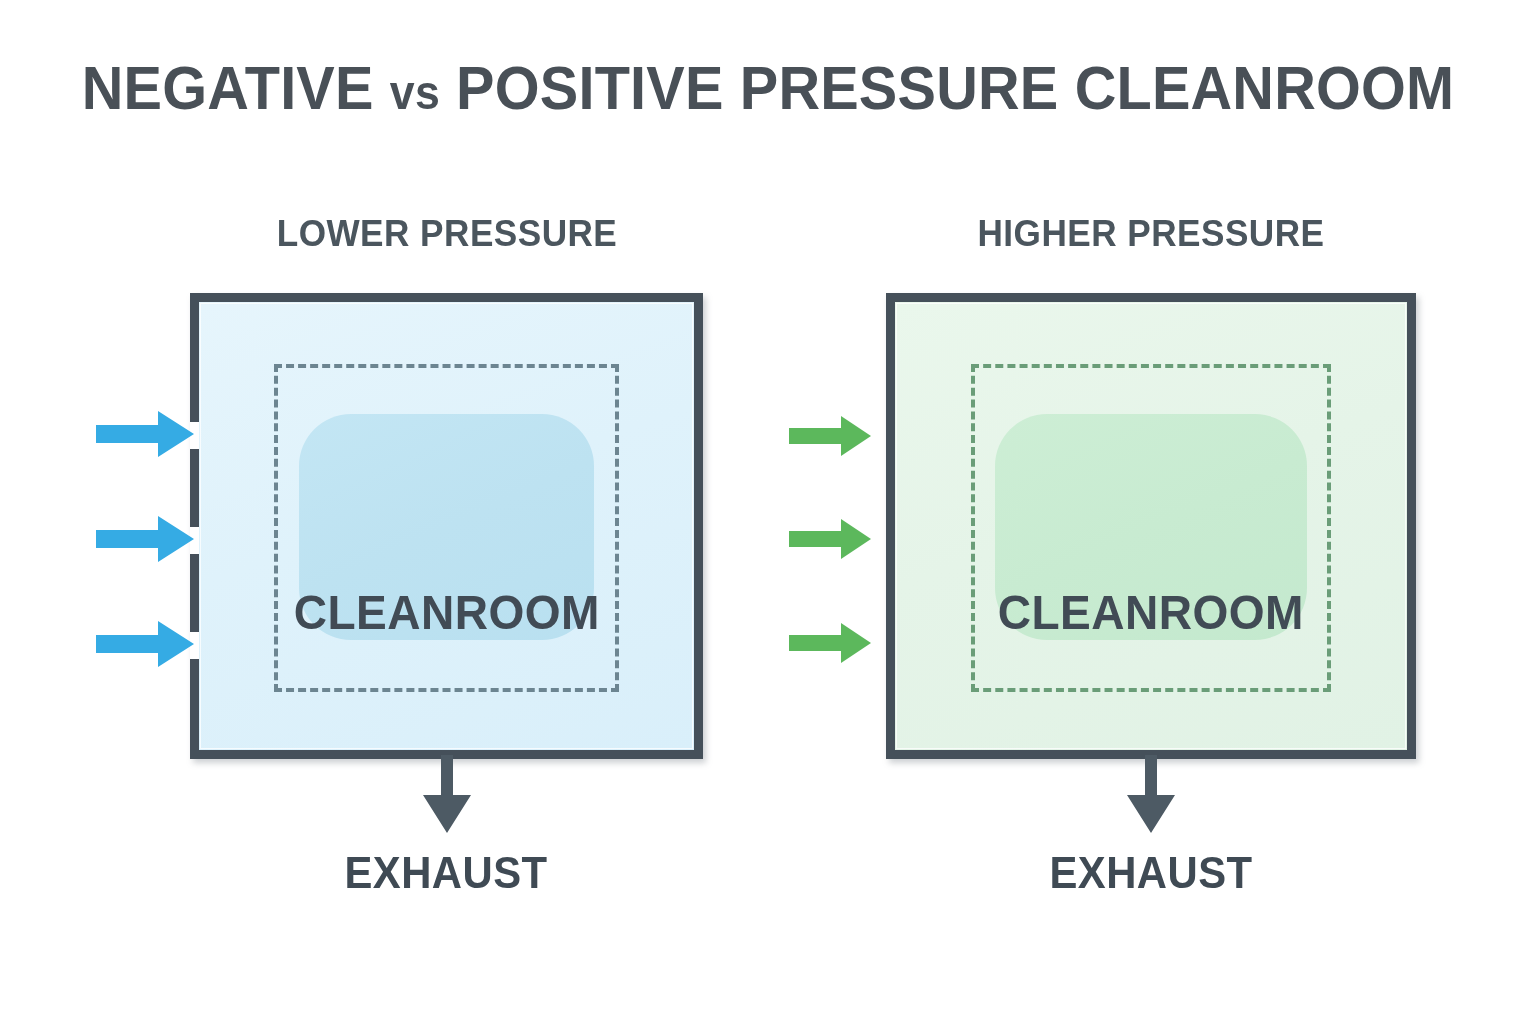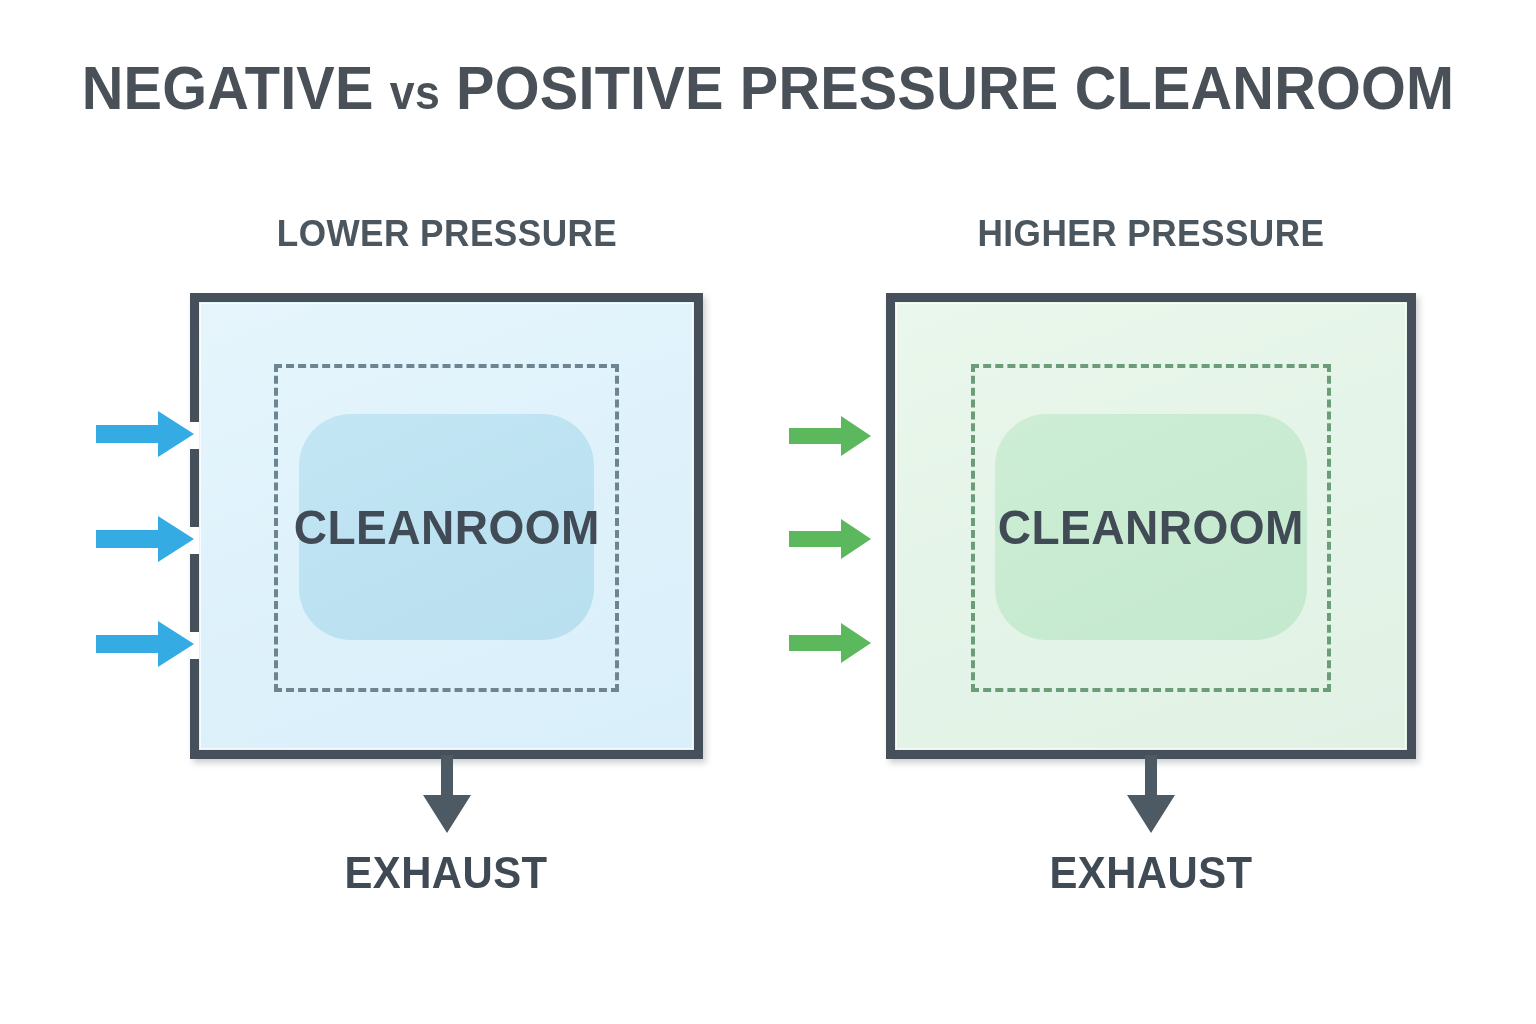--- a/index.html
+++ b/index.html
@@ -108,21 +108,21 @@
   #dashed-right {
     left: 76px; top: 62px; right: 76px; bottom: 58px;
     border-color: #6a9d78;
   }
 
   
   .core {
     position: absolute;
     border-radius: 52px;
     display: flex;
-    align-items: center;
+    align-items: flex-end;
     justify-content: center;
   }
   #core-left {
     left: 100px; top: 112px; right: 100px; bottom: 110px;
     background: linear-gradient(155deg, #c3e6f4 0%, #bde2f1 50%, #b9e0f0 100%);
   }
   #core-right {
     left: 100px; top: 112px; right: 100px; bottom: 110px;
     background: linear-gradient(155deg, #cdeed5 0%, #c8ebd1 50%, #c4e9ce 100%);
   }

